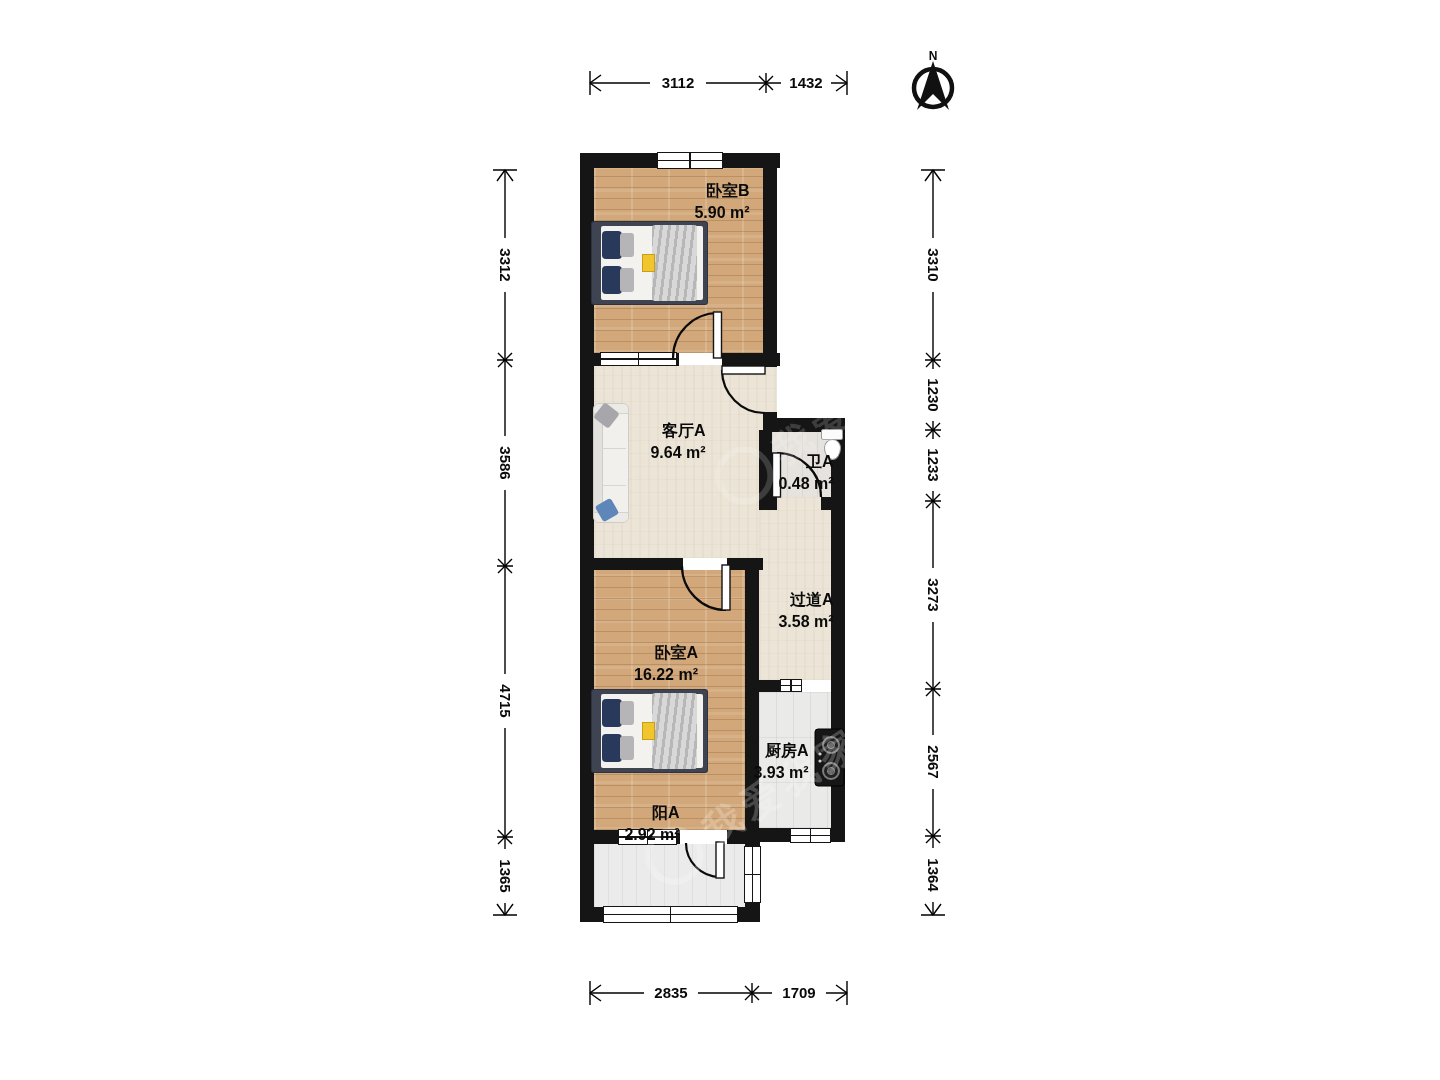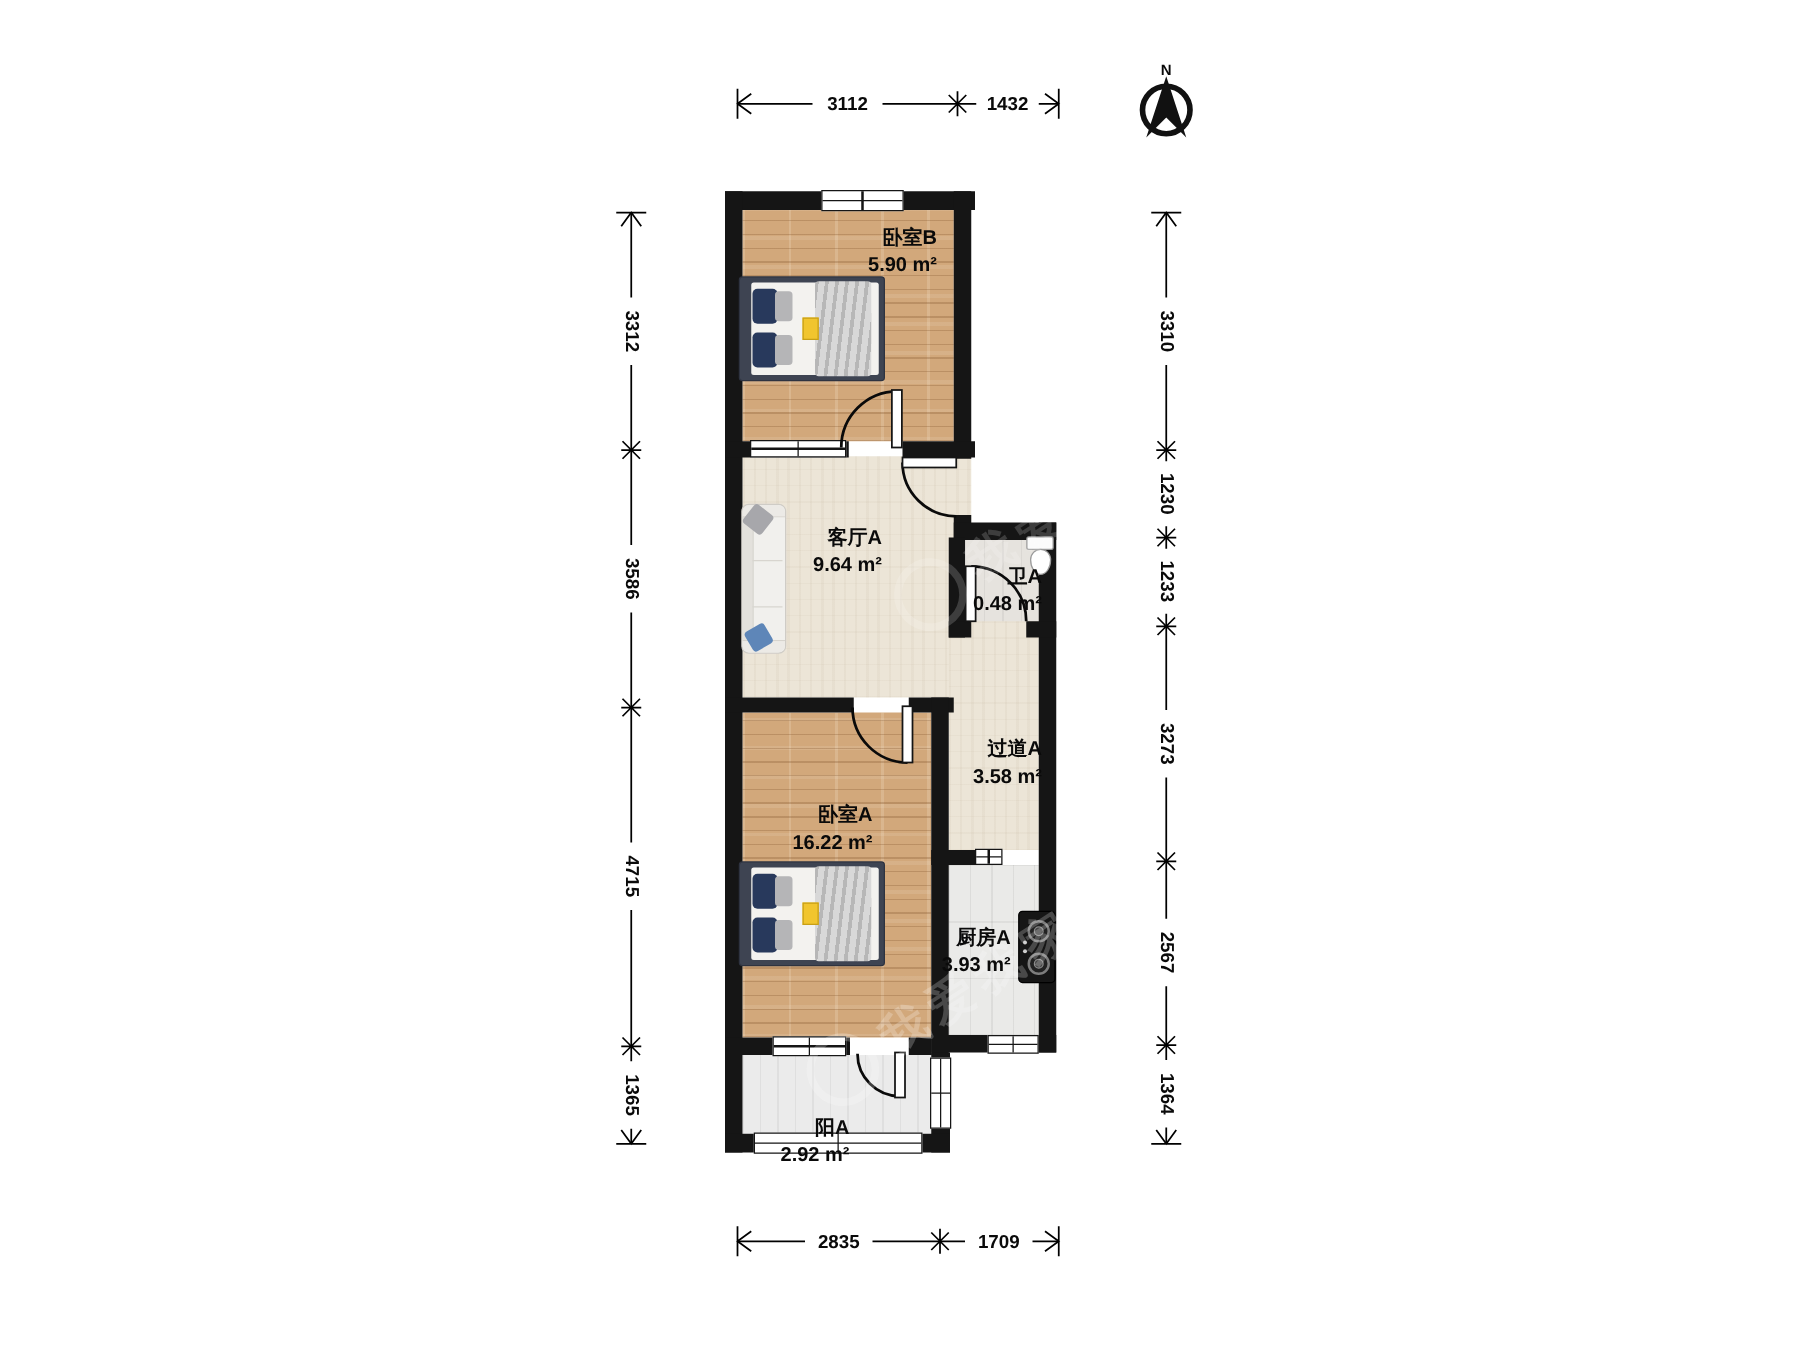--- a/index.html
+++ b/index.html
@@ -280,18 +280,18 @@
     <div>3.58 m²</div>
   </div>
   <div class="room-label" style="left:666px;top:642px;">
     <div>卧室A</div>
     <div>16.22 m²</div>
   </div>
   <div class="room-label" style="left:781px;top:740px;">
     <div>厨房A</div>
     <div>3.93 m²</div>
   </div>
-  <div class="room-label" style="left:652px;top:892px;">
+  <div class="room-label" style="left:652px;top:802px;">
     <div>阳A</div>
     <div>2.92 m²</div>
   </div>
 
 </div>
 
 </body></html>

